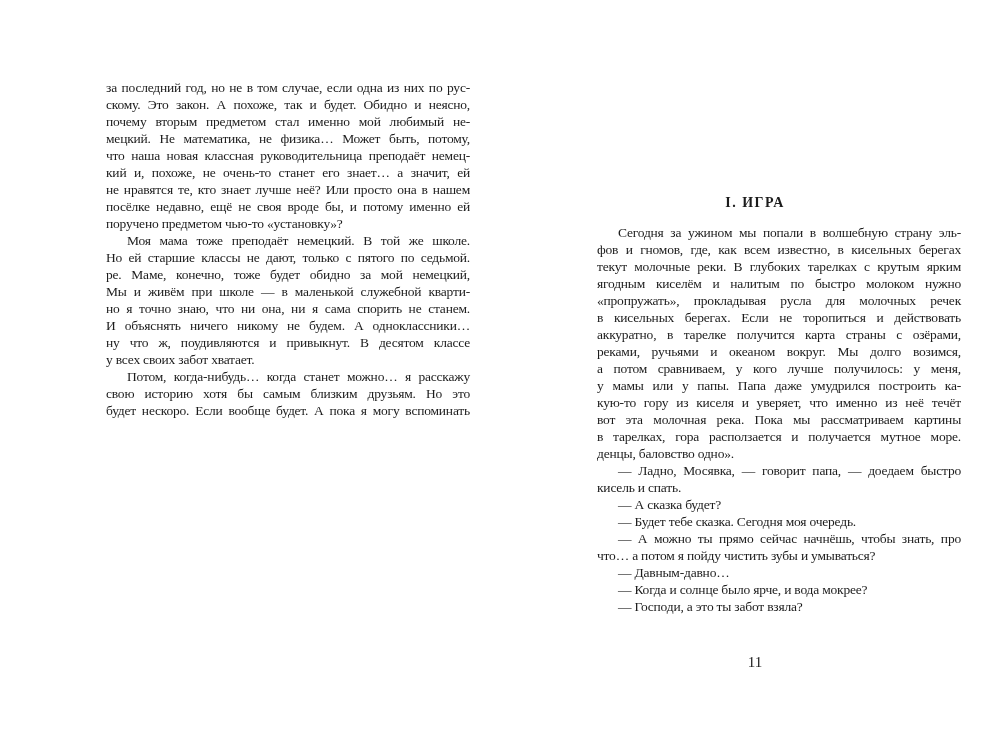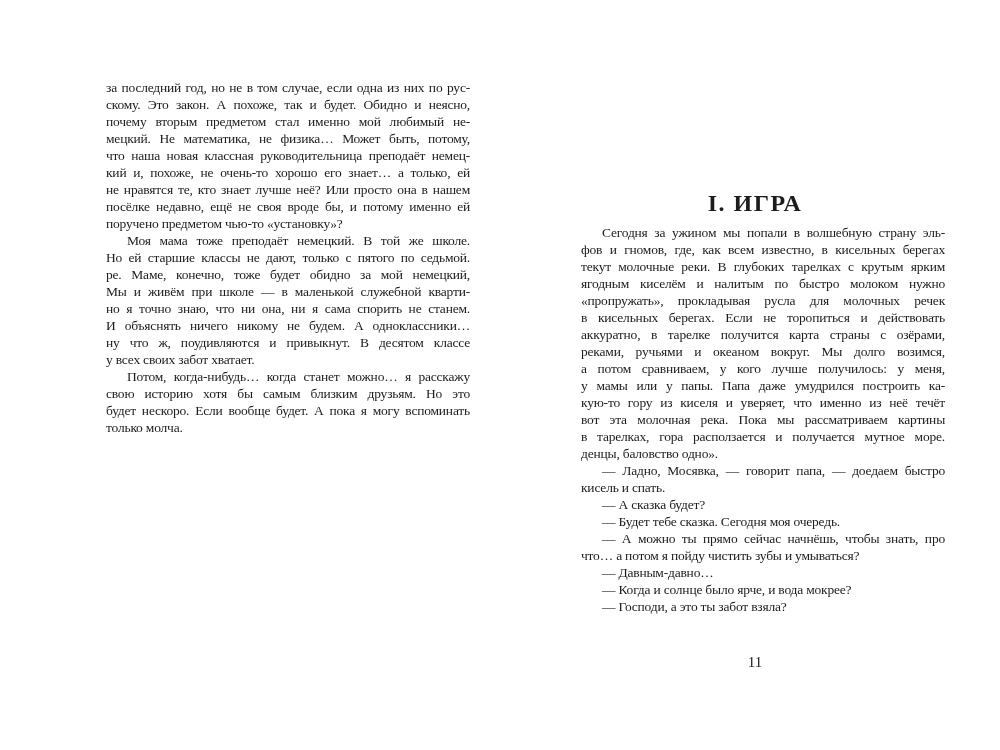--- a/index.html
+++ b/index.html
@@ -18,35 +18,35 @@
     margin-left: 21px;
   }
   .textblock {
     position: absolute;
     font-size: 13.5px;
     line-height: 17px;
     letter-spacing: -0.2px;
     width: 364px;
   }
   .textblock.left  { left: 85px;  top: 79px; }
-  .textblock.right { left: 560px; top: 224px; }
+  .textblock.right { left: 576px; top: 224px; }
   .line { text-align: left; white-space: normal; }
   .line.j {
     text-align: justify;
     text-align-last: justify;
   }
   .line.ind { padding-left: 21px; }
   .chapter-title {
     position: absolute;
     left: 552px;
     top: 191px;
     width: 364px;
     margin: 0;
     text-align: center;
-    font-size: 24px;
+    font-size: 14px;
     line-height: 24px;
     font-weight: bold;
     letter-spacing: 1.5px;
     color: #1c1c1c;
   }
   .page-number {
     position: absolute;
     left: 552px;
     top: 654px;
     width: 364px;
@@ -60,36 +60,35 @@
 <body>
 
 <div class="spread">
 
   <div class="textblock left">
       <div class="line j">за последний год, но не в том случае, если одна из них по рус-</div>
       <div class="line j">скому. Это закон. А похоже, так и будет. Обидно и неясно,</div>
       <div class="line j">почему вторым предметом стал именно мой любимый не-</div>
       <div class="line j">мецкий. Не математика, не физика… Может быть, потому,</div>
       <div class="line j">что наша новая классная руководительница преподаёт немец-</div>
-      <div class="line j">кий и, похоже, не очень-то хорошо его знает… а только, ей</div>
+      <div class="line j">кий и, похоже, не очень-то станет его знает… а значит, ей</div>
       <div class="line j">не нравятся те, кто знает лучше неё? Или просто она в нашем</div>
       <div class="line j">посёлке недавно, ещё не своя вроде бы, и потому именно ей</div>
       <div class="line">поручено предметом чью-то «установку»?</div>
       <div class="line j ind">Моя мама тоже преподаёт немецкий. В той же школе.</div>
       <div class="line j">Но ей старшие классы не дают, только с пятого по седьмой.</div>
       <div class="line j">ре. Маме, конечно, тоже будет обидно за мой немецкий,</div>
       <div class="line j">Мы и живём при школе — в маленькой служебной кварти-</div>
       <div class="line j">но я точно знаю, что ни она, ни я сама спорить не станем.</div>
       <div class="line j">И объяснять ничего никому не будем. А одноклассники…</div>
       <div class="line j">ну что ж, поудивляются и привыкнут. В десятом классе</div>
       <div class="line">у всех своих забот хватает.</div>
       <div class="line j ind">Потом, когда-нибудь… когда станет можно… я расскажу</div>
       <div class="line j">свою историю хотя бы самым близким друзьям. Но это</div>
       <div class="line j">будет нескоро. Если вообще будет. А пока я могу вспоминать</div>
-      <div class="line">только молча.</div>
     </div>
 
   <h1 class="chapter-title">I. ИГРА</h1>
 
   <div class="textblock right">
       <div class="line j ind">Сегодня за ужином мы попали в волшебную страну эль-</div>
       <div class="line j">фов и гномов, где, как всем известно, в кисельных берегах</div>
       <div class="line j">текут молочные реки. В глубоких тарелках с крутым ярким</div>
       <div class="line j">ягодным киселём и налитым по быстро молоком нужно</div>
       <div class="line j">«пропружать», прокладывая русла для молочных речек</div>

